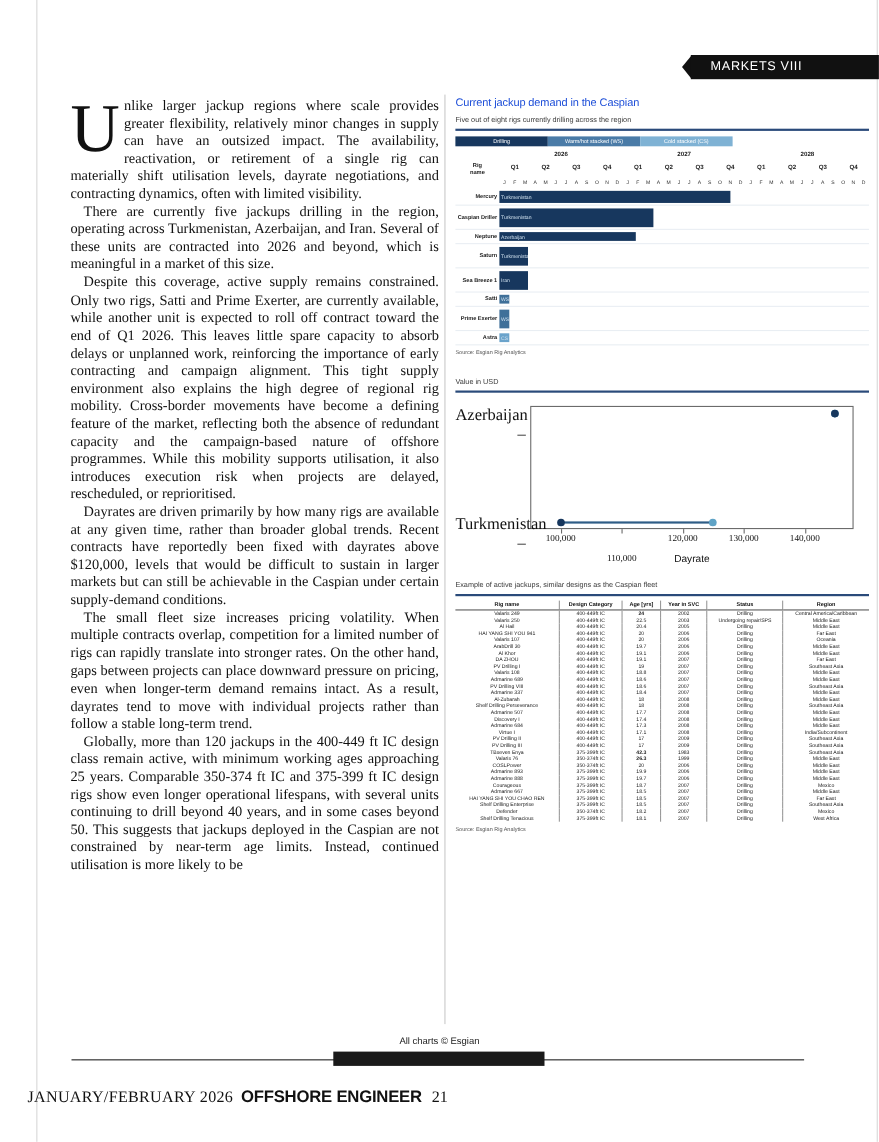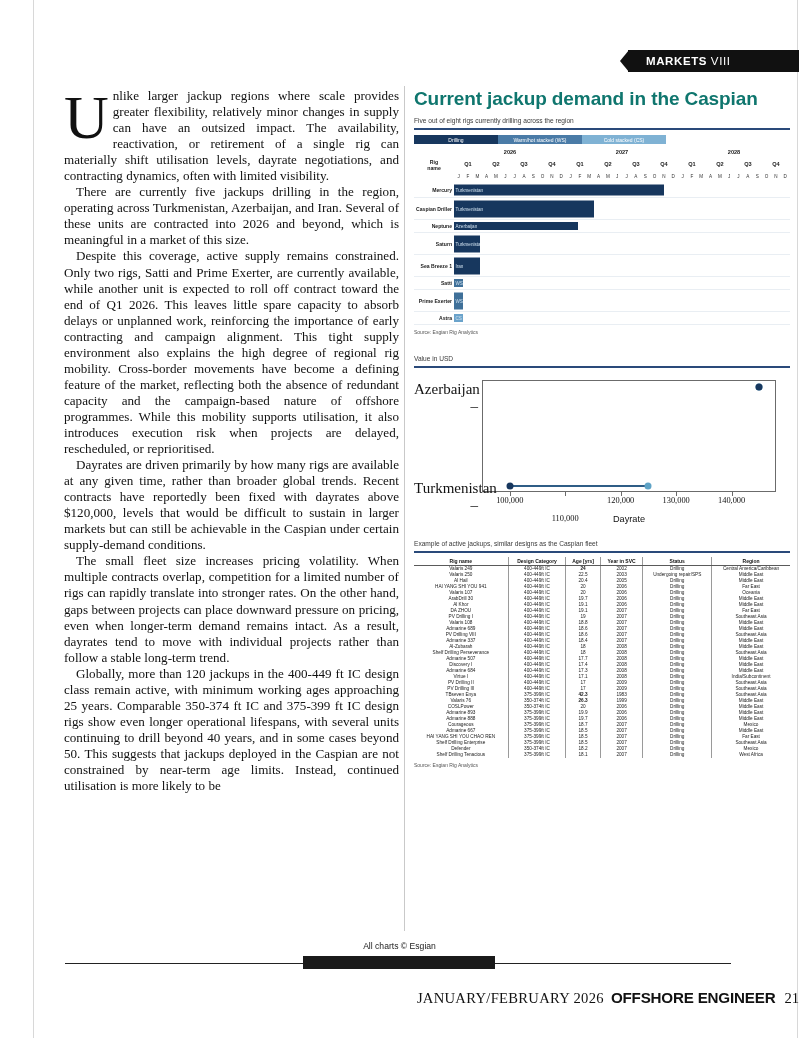--- a/index.html
+++ b/index.html
@@ -24,21 +24,21 @@
     width: 0; height: 0;
     border-top: 11px solid transparent;
     border-bottom: 11px solid transparent;
     border-right: 9px solid #111111;
   }
   .banner-text {
     font-family: "Liberation Sans", sans-serif;
     color: #ffffff; font-size: 11.5px; letter-spacing: 0.6px;
     padding-left: 18px; white-space: nowrap;
   }
-  .banner-text b { font-weight: 700; }
+  .banner-text b { font-weight: 400; }
   .banner-text span { font-weight: 400; }
 
   
   .article-col {
     position: absolute; left: 64px; top: 88px; width: 335px;
   }
   .article-col p {
     font-size: 13.1px; line-height: 16.05px;
     text-align: justify; text-indent: 12px;
     color: #111; hyphens: auto;
@@ -51,21 +51,21 @@
     color: #111;
   }
   .col-divider {
     position: absolute; left: 404px; top: 86px; width: 1px; height: 845px; background: #c9c9c9;
   }
 
   
   .chart-col { position: absolute; left: 414px; top: 88px; width: 376px; }
   .chart-title {
     font-family: "Liberation Sans", sans-serif;
-    font-weight: 700; font-size: 19px; color: #0f766e; letter-spacing: -0.1px;
+    font-weight: 400; font-size: 10px; color: #1d4ed8; letter-spacing: -0.1px;
   }
   .chart-sub {
     font-family: "Liberation Sans", sans-serif;
     font-size: 6.6px; color: #3a3a3a; margin-top: 7px;
   }
   .chart-rule { height: 2.2px; background: #2a4a7a; margin-top: 4px; }
   .chart-rule.thin { height: 1.6px; }
   .src-note {
     font-family: "Liberation Sans", sans-serif;
     font-size: 5px; color: #555; margin-top: 4px;
@@ -188,22 +188,23 @@
     font-family: "Liberation Sans", sans-serif;
     font-size: 8.6px; color: #222;
   }
   .footer-rule {
     position: absolute; left: 65px; top: 963px; width: 666px; height: 1px; background: #222;
   }
   .footer-block {
     position: absolute; left: 303px; top: 956px; width: 192px; height: 13px; background: #1a1a1a;
   }
   .footer-line {
-    position: absolute; left: 0; right: 0; top: 989px; text-align: right;
+    position: absolute; left: 0; right: 0; top: 989px; text-align: left;
     font-size: 0;
+    padding-left: 25px;
   }
   .foot-date {
     font-family: "Liberation Serif", serif;
     font-size: 14.6px; letter-spacing: 0.3px; color: #111;
   }
   .foot-mag {
     font-family: "Liberation Sans", sans-serif;
     font-weight: 700; font-size: 15.2px; letter-spacing: -0.2px; color: #111;
     margin-left: 7px;
   }

